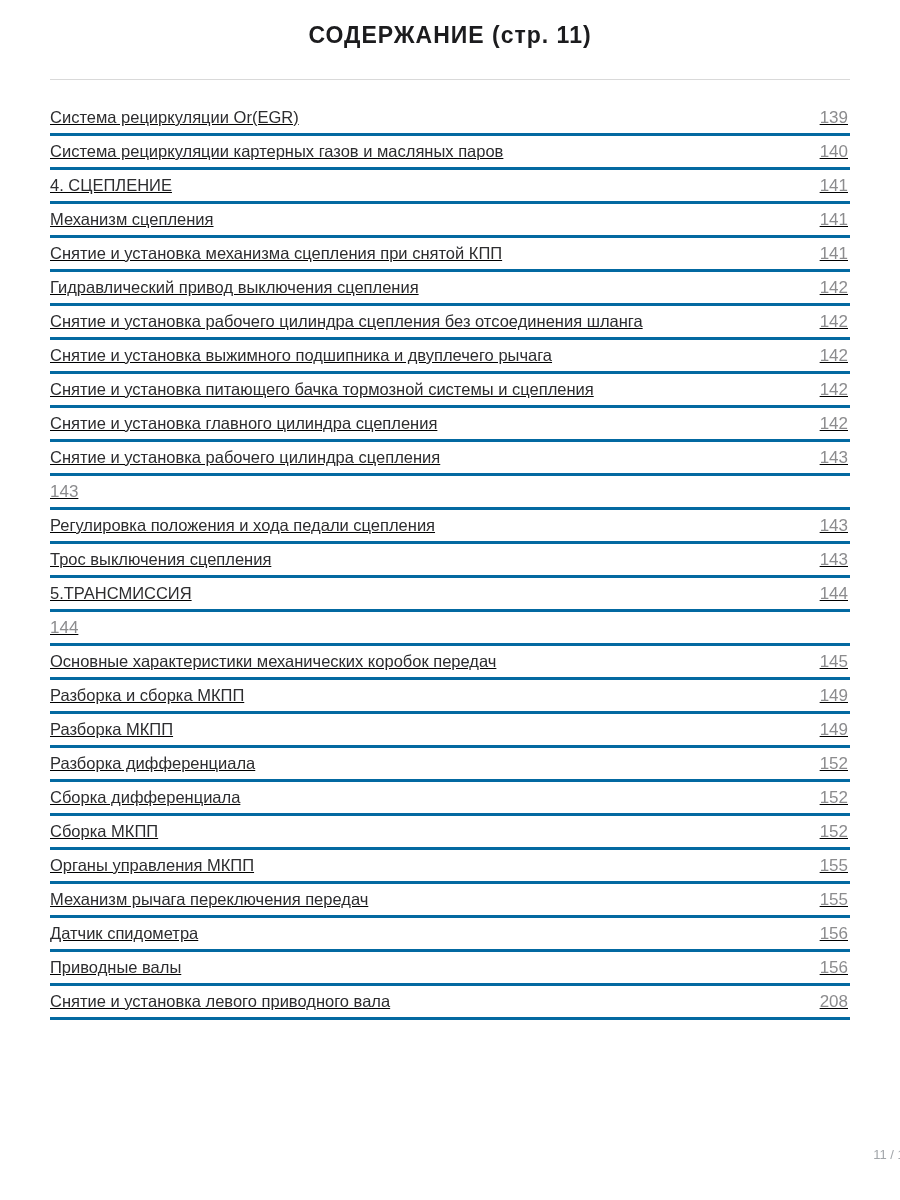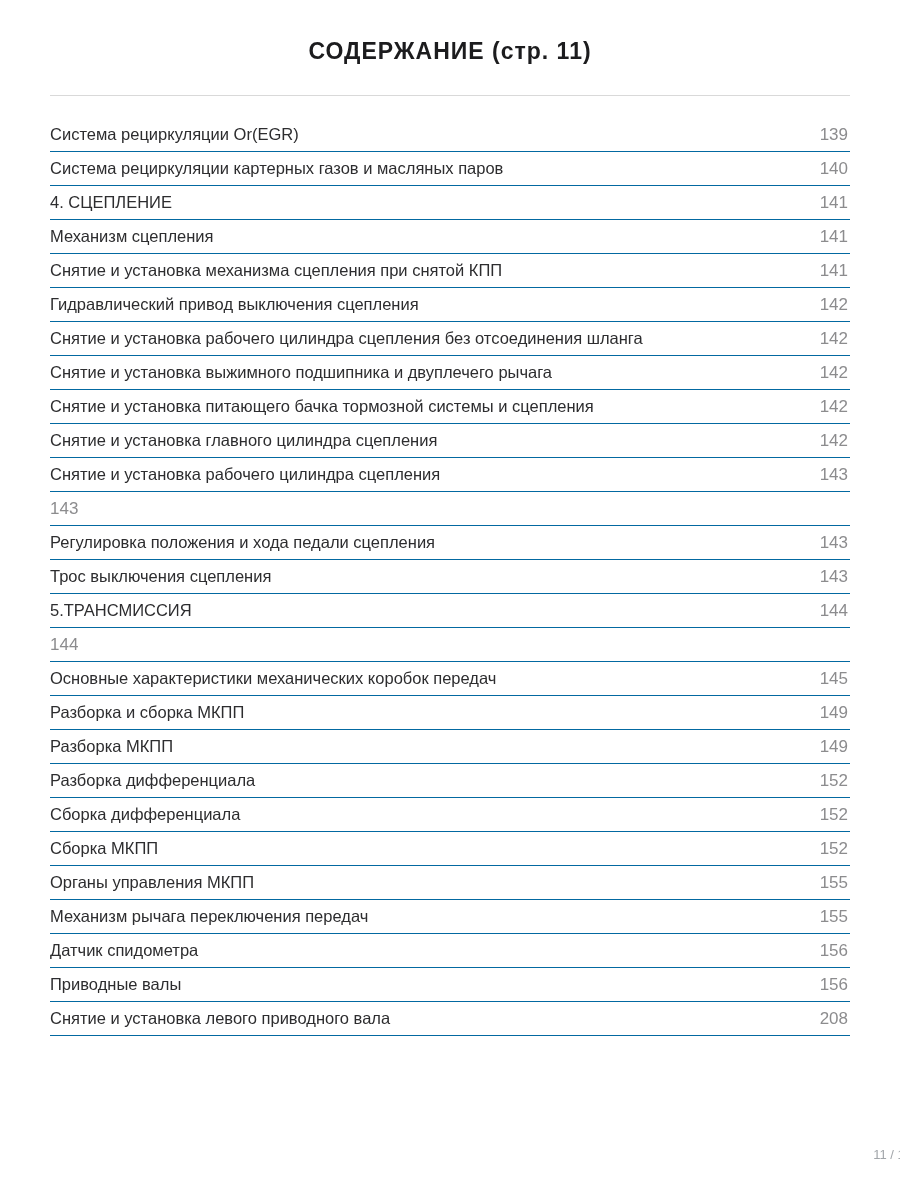--- a/index.html
+++ b/index.html
@@ -13,36 +13,37 @@
     }
     .page {
       padding: 0 50px;
     }
     .title {
       text-align: center;
       font-size: 23px;
       font-weight: bold;
       letter-spacing: 1px;
       color: #1c1c1e;
-      padding-top: 38px;
+      padding-top: 22px;
     }
     .title-rule {
       border: none;
       border-top: 1px solid #d9d9d9;
       margin-top: 30px;
     }
     .toc {
       margin-top: 22px;
     }
     .toc-row {
       display: flex;
       justify-content: space-between;
       align-items: center;
       height: 34px;
-      border-bottom: 1px solid #0369a1;
+      border-bottom: 3px solid #0369a1;
+      text-decoration: underline;
     }
     .toc-title {
       font-size: 16.5px;
       color: #2d2d2f;
       white-space: nowrap;
     }
     .toc-page {
       font-size: 17px;
       color: #8c8c8e;
       padding-right: 2px;

